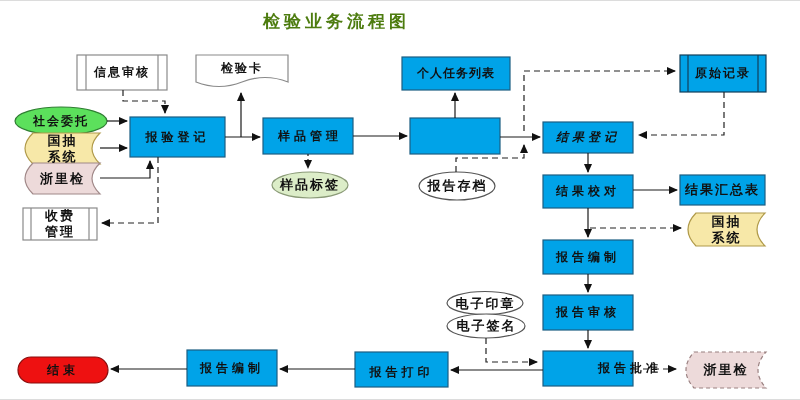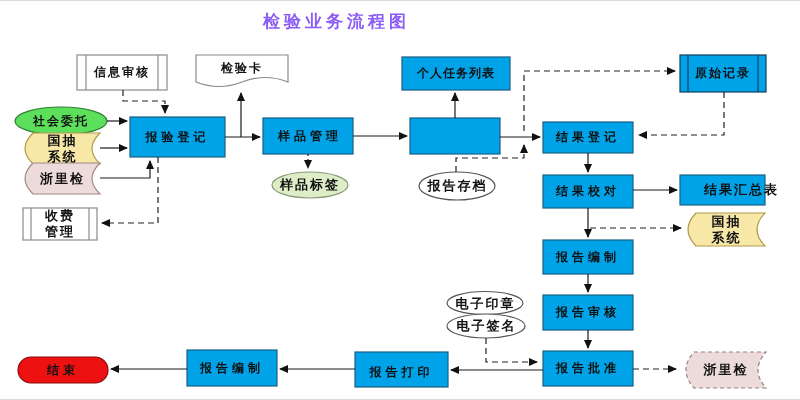--- a/index.html
+++ b/index.html
@@ -1,20 +1,20 @@
 <!DOCTYPE html>
 <html><head>
 <meta charset="utf-8">
 <style>
   html,body{margin:0;padding:0;background:#fff;}
   #stage{position:relative;width:800px;height:400px;background:#ffffff;overflow:hidden;
          font-family:"DejaVu Sans","Liberation Sans",sans-serif;}
   .edge-line{position:absolute;left:0;width:800px;height:1px;background:#dcdcdc;}
   #title{position:absolute;left:0;top:10px;width:673px;text-align:center;
-         font-size:17px;font-weight:bold;color:#8b5cf6;letter-spacing:4px;}
+         font-size:17px;font-weight:bold;color:#4d7c0f;letter-spacing:4px;}
   svg{position:absolute;left:0;top:0;}
   .lbl{position:absolute;display:flex;align-items:center;justify-content:center;
        font-weight:bold;font-size:12px;color:#111;letter-spacing:4px;text-align:center;
        line-height:1.2;white-space:pre-line;pointer-events:none;}
   .lbl.s11{font-size:13px;letter-spacing:2px;}
   .lbl.ls1{letter-spacing:1px;}
   .lbl.ls2{letter-spacing:2px;}
 </style>
 </head>
 <body>
@@ -117,31 +117,31 @@
   <div class="lbl ls2" style="left:77px;top:55px;width:90px;height:35px;">信息审核</div>
   <div class="lbl ls2" style="left:196px;top:53px;width:92px;height:30px;">检验卡</div>
   <div class="lbl ls1" style="left:402px;top:57px;width:108px;height:33px;">个人任务列表</div>
   <div class="lbl ls2" style="left:15px;top:107px;width:92px;height:28px;">社会委托</div>
   <div class="lbl ls2" style="left:680px;top:55px;width:86px;height:37px;">原始记录</div>
   <div class="lbl s11" style="left:25px;top:133px;width:75px;height:31px;">国抽
 系统</div>
   <div class="lbl s11" style="left:25px;top:163px;width:75px;height:31px;">浙里检</div>
   <div class="lbl" style="left:130px;top:117px;width:95px;height:40px;">报验登记</div>
   <div class="lbl" style="left:263px;top:118px;width:94px;height:36px;border-radius:9px;">样品管理</div>
-  <div class="lbl" style="left:543px;top:122px;width:90px;height:31px;">结果登记</div>
+  <div class="lbl" style="left:543px;top:122px;width:90px;height:31px;font-style:italic;">结果登记</div>
   <div class="lbl s11" style="left:272px;top:172px;width:76px;height:26px;">样品标签</div>
   <div class="lbl s11" style="left:420px;top:172px;width:75px;height:28px;">报告存档</div>
   <div class="lbl s11" style="left:23px;top:208px;width:74px;height:32px;">收费
 管理</div>
   <div class="lbl" style="left:543px;top:175px;width:90px;height:33px;">结果校对</div>
-  <div class="lbl s11" style="left:680px;top:175px;width:85px;height:30px;padding-left:19px;">结果汇总表</div>
+  <div class="lbl s11" style="left:680px;top:175px;width:85px;height:30px;">结果汇总表</div>
   <div class="lbl s11" style="left:688px;top:213px;width:77px;height:33px;">国抽
 系统</div>
   <div class="lbl" style="left:543px;top:240px;width:90px;height:34px;">报告编制</div>
   <div class="lbl" style="left:543px;top:295px;width:90px;height:35px;">报告审核</div>
   <div class="lbl s11" style="left:448px;top:292px;width:75px;height:23px;">电子印章</div>
   <div class="lbl s11" style="left:448px;top:314px;width:77px;height:24px;">电子签名</div>
-  <div class="lbl" style="left:543px;top:351px;width:90px;height:35px;">报告批准</div>
+  <div class="lbl" style="left:543px;top:351px;width:90px;height:35px;padding-left:42px;">报告批准</div>
   <div class="lbl s11" style="left:686px;top:352px;width:80px;height:36px;">浙里检</div>
   <div class="lbl" style="left:355px;top:352px;width:93px;height:40px;">报告打印</div>
   <div class="lbl" style="left:187px;top:350px;width:90px;height:36px;">报告编制</div>
   <div class="lbl" style="left:18px;top:357px;width:90px;height:26px;">结束</div>
 </div>
 
 </body></html>

